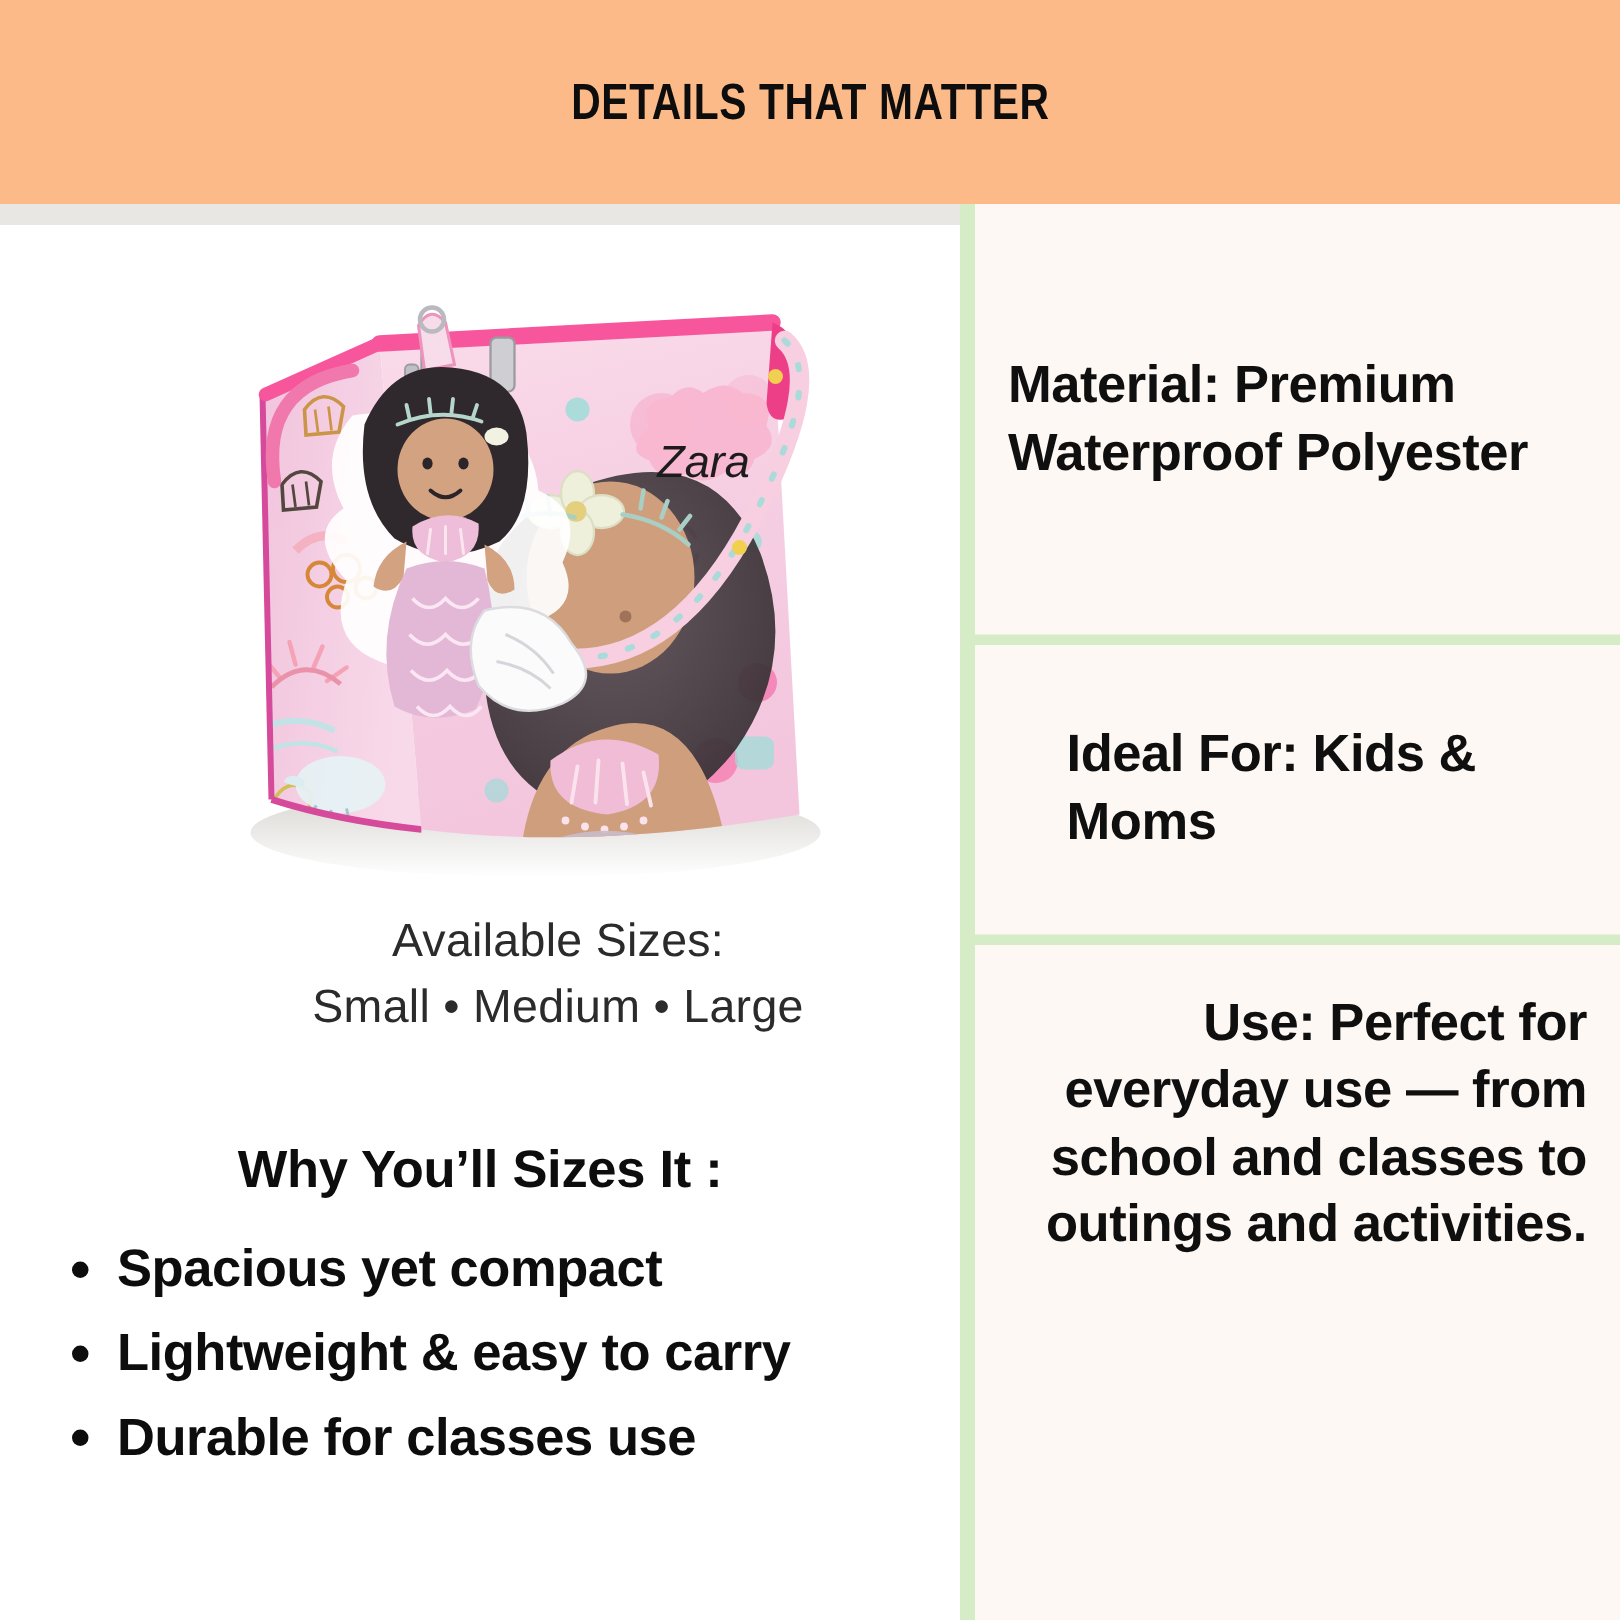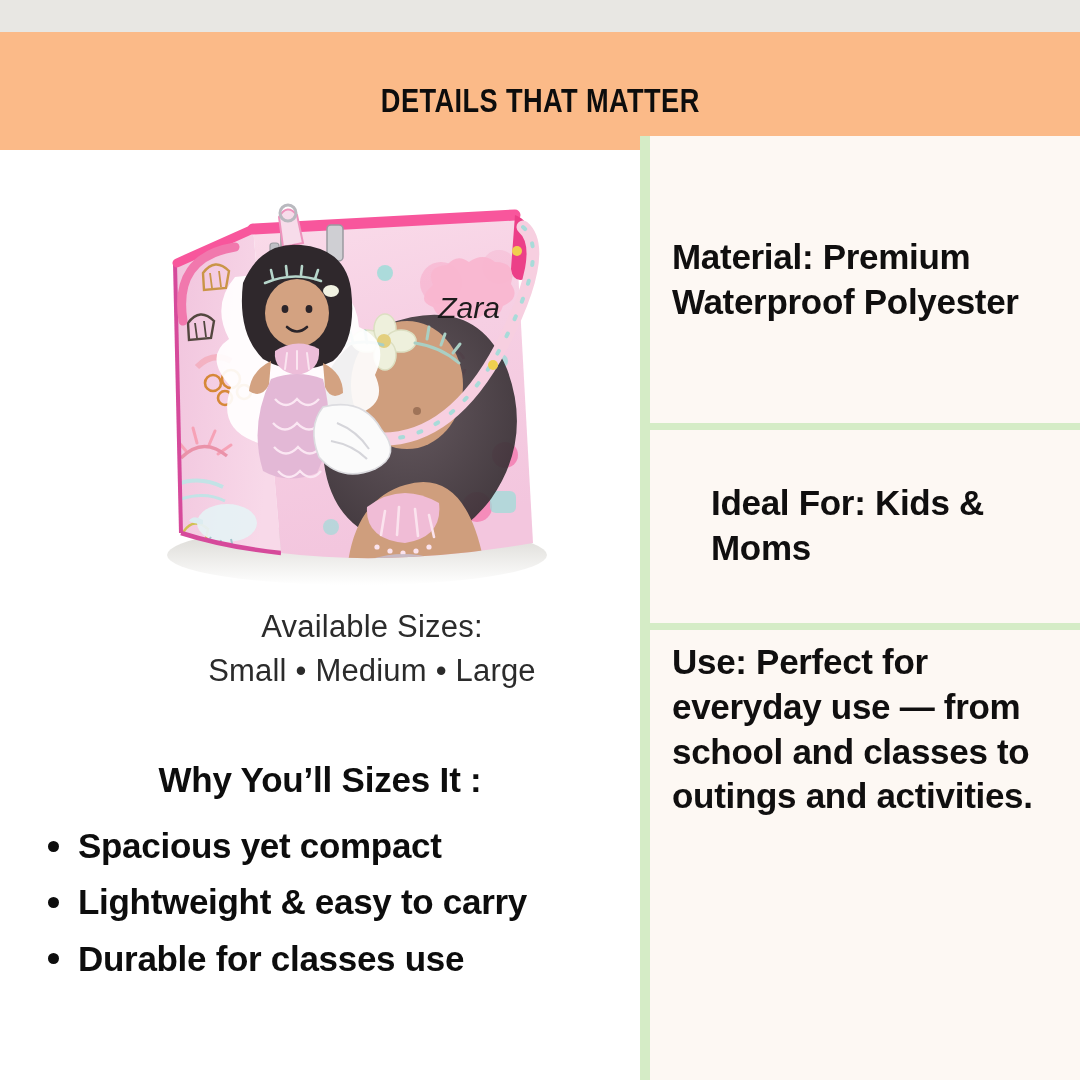--- a/index.html
+++ b/index.html
@@ -6,21 +6,21 @@
   body{
     width:1080px;height:1080px;overflow:hidden;
     font-family:"Liberation Sans", sans-serif;
     background:#e8e7e3;
   }
   .page{position:relative;width:1080px;height:1080px;overflow:hidden;background:#e8e7e3;}
 
   
   .header{
     position:absolute;left:0;top:0;width:1080px;height:136px;
-    background:#fbba88;display:flex;align-items:center;justify-content:center;margin-top:32px;
+    background:#fbba88;display:flex;align-items:center;justify-content:center;
   }
   .header-title{
     font-family:"Liberation Sans", sans-serif;
     font-weight:bold;font-size:34px;color:#0d0d0d;
     letter-spacing:.5px;
     transform:scaleX(.80);transform-origin:center;
     white-space:nowrap;
   }
 
   
@@ -35,21 +35,21 @@
   }
 
   
   .rcard{position:absolute;left:0;width:430px;box-sizing:border-box;padding:0 22px;}
   .rcard p{
     margin:0;font-weight:bold;color:#100f0f;
     font-size:35px;line-height:1.28;letter-spacing:-.3px;
   }
   #rcard-1{top:0;height:287px;display:flex;align-items:center;border-radius:26px;}
   #rcard-2{top:293px;height:194px;display:flex;align-items:center;padding-left:33px;margin-left:28px;}
-  #rcard-3{top:480px;height:310px;display:flex;align-items:flex-start;padding-top:24px;}
+  #rcard-3{top:500px;height:310px;display:flex;align-items:flex-start;padding-top:24px;text-align:right;}
   .hdivider{position:absolute;left:0;width:430px;height:7px;background:#d5ecc6;}
   #hdiv-1{top:287px;}
   #hdiv-2{top:487px;}
 
   
   .sizes{
     position:absolute;left:0;top:455px;width:744px;text-align:center;
     color:#2b2b2b;font-size:31px;line-height:1.42;font-weight:normal;
     letter-spacing:.2px;
   }

